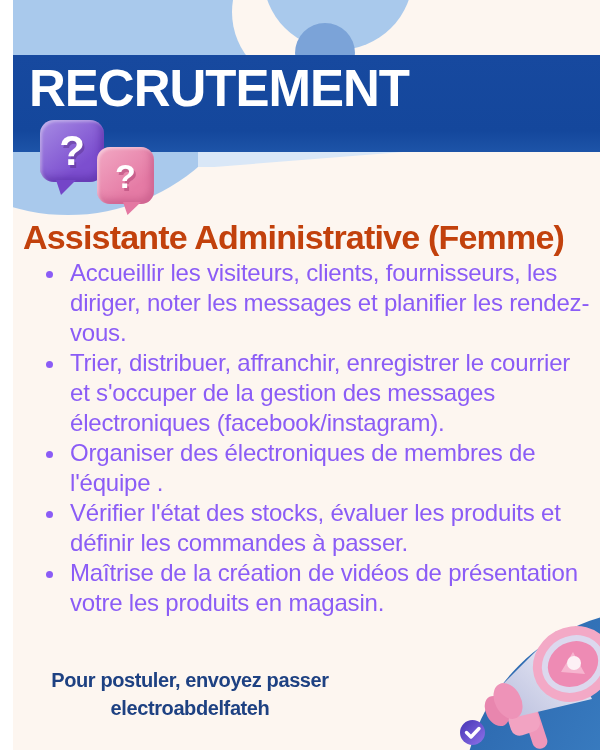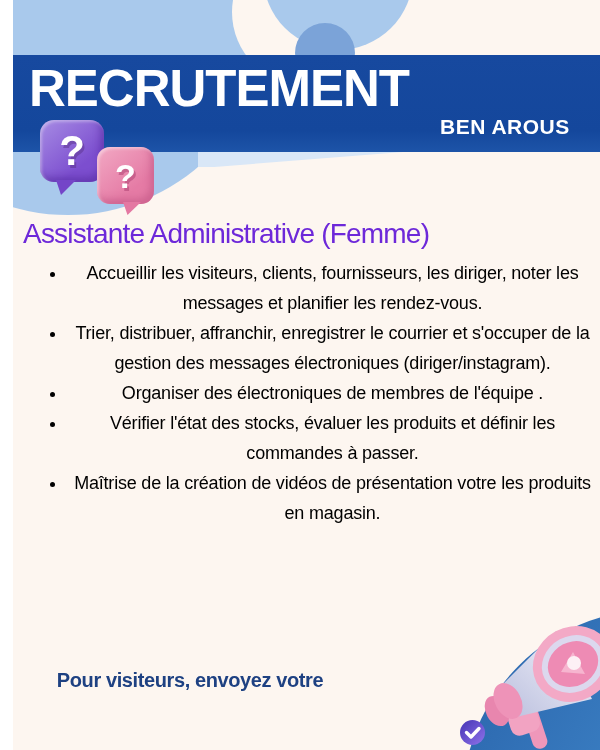--- a/index.html
+++ b/index.html
@@ -53,25 +53,25 @@
   .bubble-pink .tail{
     left:26px;bottom:-11px;width:18px;height:13px;background:#e478a2;
     clip-path:polygon(0 0,100% 0,25% 100%);
   }
   .qmark{color:#fff;font-weight:800;line-height:1;}
   .bubble-purple .qmark{font-size:42px;text-shadow:2px 3px 0 rgba(90,50,140,.5);}
   .bubble-pink .qmark{font-size:34px;text-shadow:2px 3px 0 rgba(170,60,110,.5);}
   
   .job-title{
     position:absolute;left:10px;top:218px;width:560px;z-index:3;
-    color:#6d28d9;font-size:28px;font-weight:400;letter-spacing:-0.8px;
+    color:#c2410c;font-size:34px;font-weight:700;letter-spacing:-0.8px;
   }
   .resp-list{
     position:absolute;left:30px;top:258px;width:552px;margin:0;padding:0 0 0 24px;z-index:3;
-    color:#000000;font-size:18px;line-height:30px;letter-spacing:-0.2px;text-align:center;
+    color:#8b5cf6;font-size:24px;line-height:30px;letter-spacing:-0.2px;
   }
   .resp-list li{margin:0;padding-left:3px;}
   
   .footer-cta{
     position:absolute;left:12px;top:666px;width:330px;z-index:3;
     text-align:center;color:#1e4182;font-size:20px;font-weight:700;
     letter-spacing:-0.4px;line-height:28px;
   }
   
   .corner-circle{
@@ -87,43 +87,43 @@
 <div id="poster">
 
   <div class="circle c-lightblue-a"></div>
   <div class="circle c-cream"></div>
   <div class="circle c-lightblue-b"></div>
   <div class="circle c-mediumblue"></div>
   <div class="banner-wedge"></div>
 
   <div class="banner">
     <div class="banner-title">RECRUTEMENT</div>
-    <div class="banner-subtitle">BEN AROUS</div>
   </div>
 
   <div class="bubble bubble-purple">
     <span class="qmark">?</span>
     <span class="tail"></span>
   </div>
   <div class="bubble bubble-pink">
     <span class="qmark">?</span>
     <span class="tail"></span>
   </div>
 
   <div class="job-title">Assistante Administrative (Femme)</div>
   <ul class="resp-list">
       <li>Accueillir les visiteurs, clients, fournisseurs, les diriger, noter les messages et planifier les rendez-vous.</li>
-      <li>Trier, distribuer, affranchir, enregistrer le courrier et s'occuper de la gestion des messages électroniques (diriger/instagram).</li>
+      <li>Trier, distribuer, affranchir, enregistrer le courrier et s'occuper de la gestion des messages électroniques (facebook/instagram).</li>
       <li>Organiser des électroniques de membres de l'équipe .</li>
       <li>Vérifier l'état des stocks, évaluer les produits et définir les commandes à passer.</li>
       <li>Maîtrise de la création de vidéos de présentation votre les produits en magasin.</li>
     </ul>
 
   <div class="footer-cta">
-    <div>Pour visiteurs, envoyez votre</div>
+    <div>Pour postuler, envoyez passer</div>
+    <div>electroabdelfateh</div>
   </div>
 
   <div class="corner-circle"></div>
 
   <svg class="megaphone-svg" viewBox="0 0 200 190" aria-hidden="true">
     <defs>
       <linearGradient id="coneGrad" x1="0" y1="1" x2="1" y2="0">
         <stop offset="0" stop-color="#b9bedd"></stop>
         <stop offset="0.55" stop-color="#dcdeef"></stop>
         <stop offset="1" stop-color="#cfd2e9"></stop>

